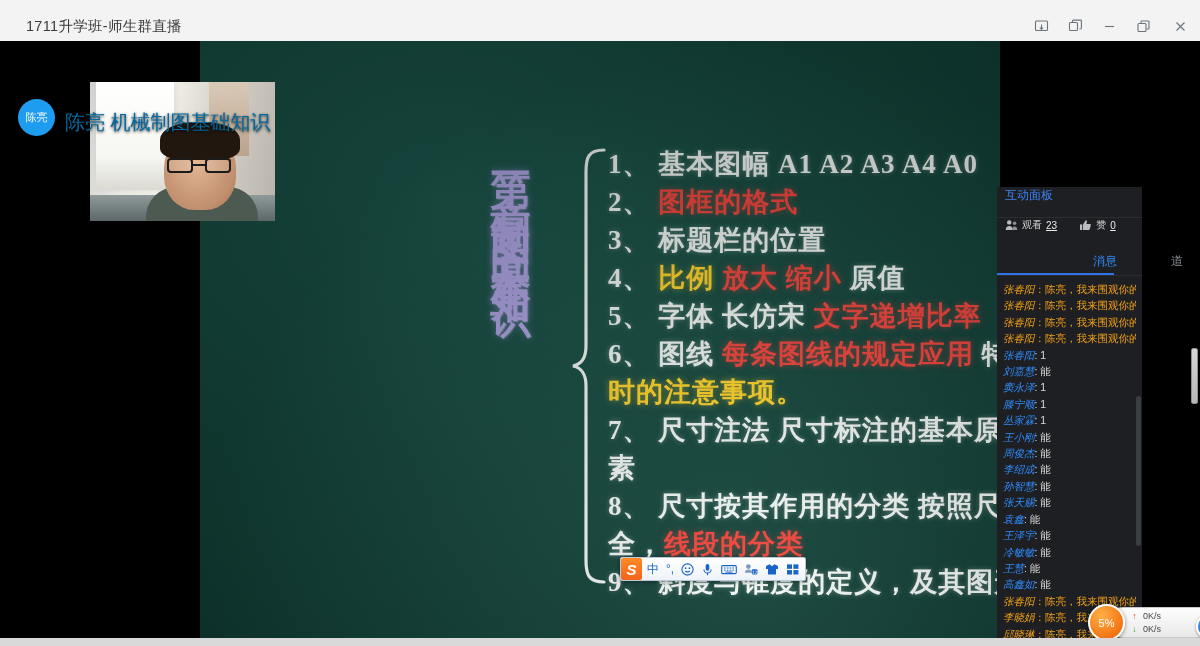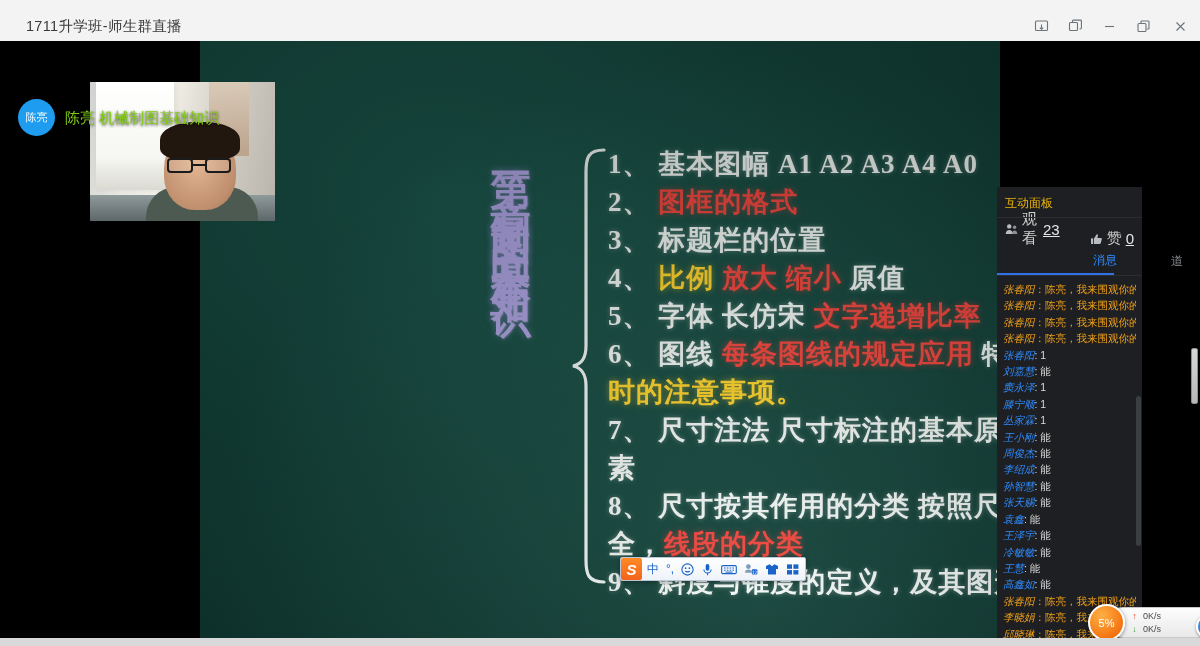--- a/index.html
+++ b/index.html
@@ -124,51 +124,51 @@
     background:#4d5a52; border-radius:30px 30px 0 0;
   }
 
   .avatar{
     position:absolute; left:18px; top:58px; width:37px; height:37px;
     border-radius:50%; background:#1e9cf0; color:#fff;
     font-size:11px; display:flex; align-items:center; justify-content:center;
     letter-spacing:0px;
   }
   .pip-title{
-    position:absolute; left:65px; top:68px; font-size:15px; color:#84cc16;
+    position:absolute; left:65px; top:68px; font-size:20px; color:#0369a1;
     text-shadow:0 1px 3px rgba(0,0,0,.85); white-space:nowrap;
   }
 
   
   .panel{
     position:absolute; left:997px; top:146px; width:145px; height:459px;
     background:#1e1f22;
   }
   .panel-head{
     position:relative; height:31px; border-bottom:1px solid #2b2d31;
   }
   .panel-head .ph-title{
-    position:absolute; left:8px; top:8px; font-size:12px; color:#eab308;
+    position:absolute; left:8px; top:0; font-size:12px; color:#3b82f6;
   }
   .panel-stats{
-    display:flex; align-items:flex-end; height:30px; padding:0 8px; gap:16px;
-    font-size:15px; color:#cfcfcf;
+    display:flex; align-items:flex-start; height:30px; padding:0 8px; gap:8px;
+    font-size:10px; color:#cfcfcf;
   }
   .panel-stats .st{ display:flex; align-items:center; gap:4px; }
   .panel-stats .st .num{ color:#e8e8e8;text-decoration:underline; }
   .viewers-icon svg, .likes-icon svg{ display:block; }
 
   .tabs{
     display:flex; height:28px; position:relative; border-bottom:1px solid #2b2d31;
   }
   .tab{
     flex:0 0 auto; width:72px; text-align:center; font-size:12px; line-height:27px;
     color:#8d9196;
   }
-  .tab.active{ color:#2f8bfd;font-family:Liberation Mono, monospace; }
+  .tab.active{ color:#2f8bfd; }
   .tab-underline{
     position:absolute; left:0; bottom:0; width:117px; height:2px; background:#2f72e8;
   }
 
   .chat{
     position:relative; height:362px; padding:5px 6px 0 6px; overflow:hidden;
   }
   .msg{
     font-size:10.5px; line-height:16.4px; white-space:nowrap; overflow:hidden;
   }

